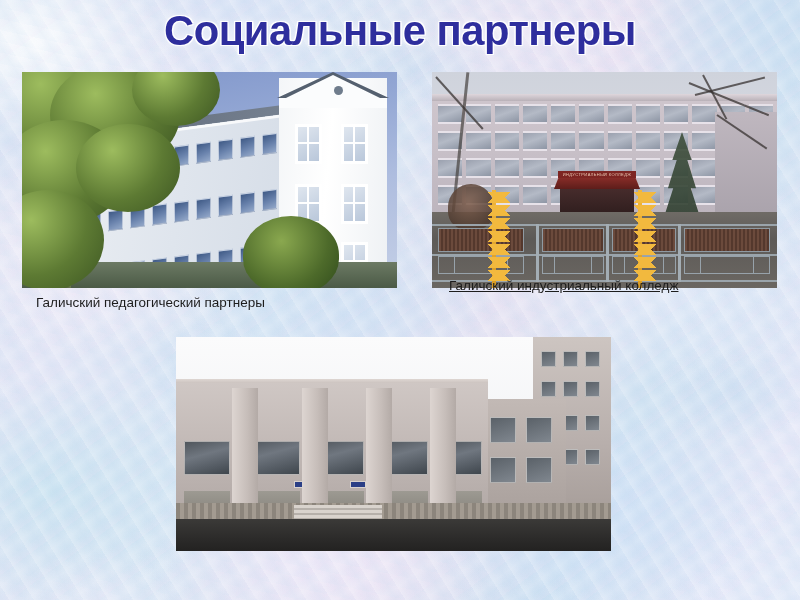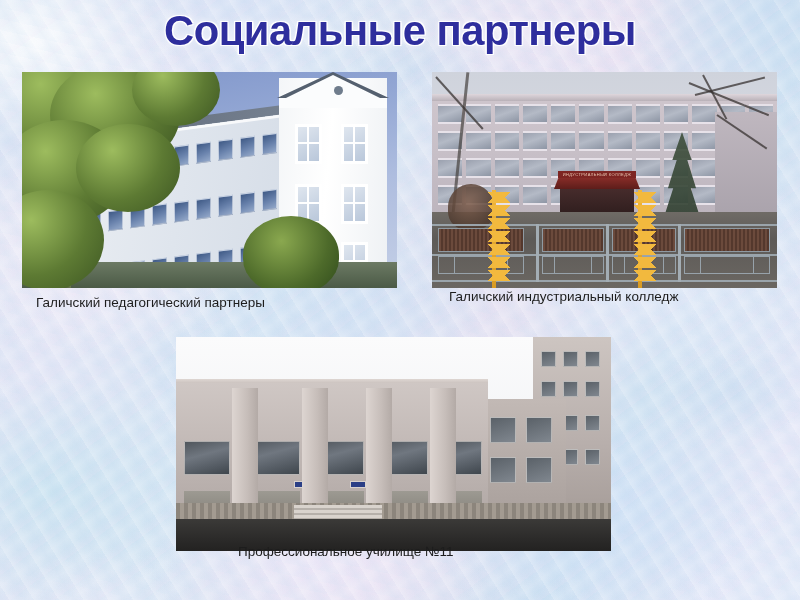--- a/index.html
+++ b/index.html
@@ -363,21 +363,21 @@
   
   .caption {
     position: absolute;
     font-size: 13.5px;
     line-height: 17px;
     color: #1d1d1d;
     font-family: "Liberation Sans", sans-serif;
     white-space: nowrap;
   }
   #cap1 { left: 36px;  top: 294px; }
-  #cap2 { left: 449px; top: 288px; }
+  #cap2 { left: 449px; top: 277px; text-decoration: underline; }
   #cap3 { left: 238px; top: 543px; }
 </style>
 </head>
 <body>
 
 <div id="slide">
 
   <div class="bg-layer bg-l1"></div>
   <div class="bg-layer bg-l2"></div>
   <div class="bg-layer bg-l3"></div>
@@ -656,15 +656,14 @@
       <div class="p3-pil" style="left:254px"></div>
 
       <div id="p3-plinth"></div>
       <div id="p3-steps"></div>
       <div id="p3-asphalt"></div>
     </div>
   </div>
 
   <div class="caption" id="cap1">Галичский педагогический партнеры</div>
   <div class="caption" id="cap2">Галичский индустриальный колледж</div>
-  <div class="caption" id="cap3">Профессиональное училище №11</div>
 
 </div>
 
 </body></html>

